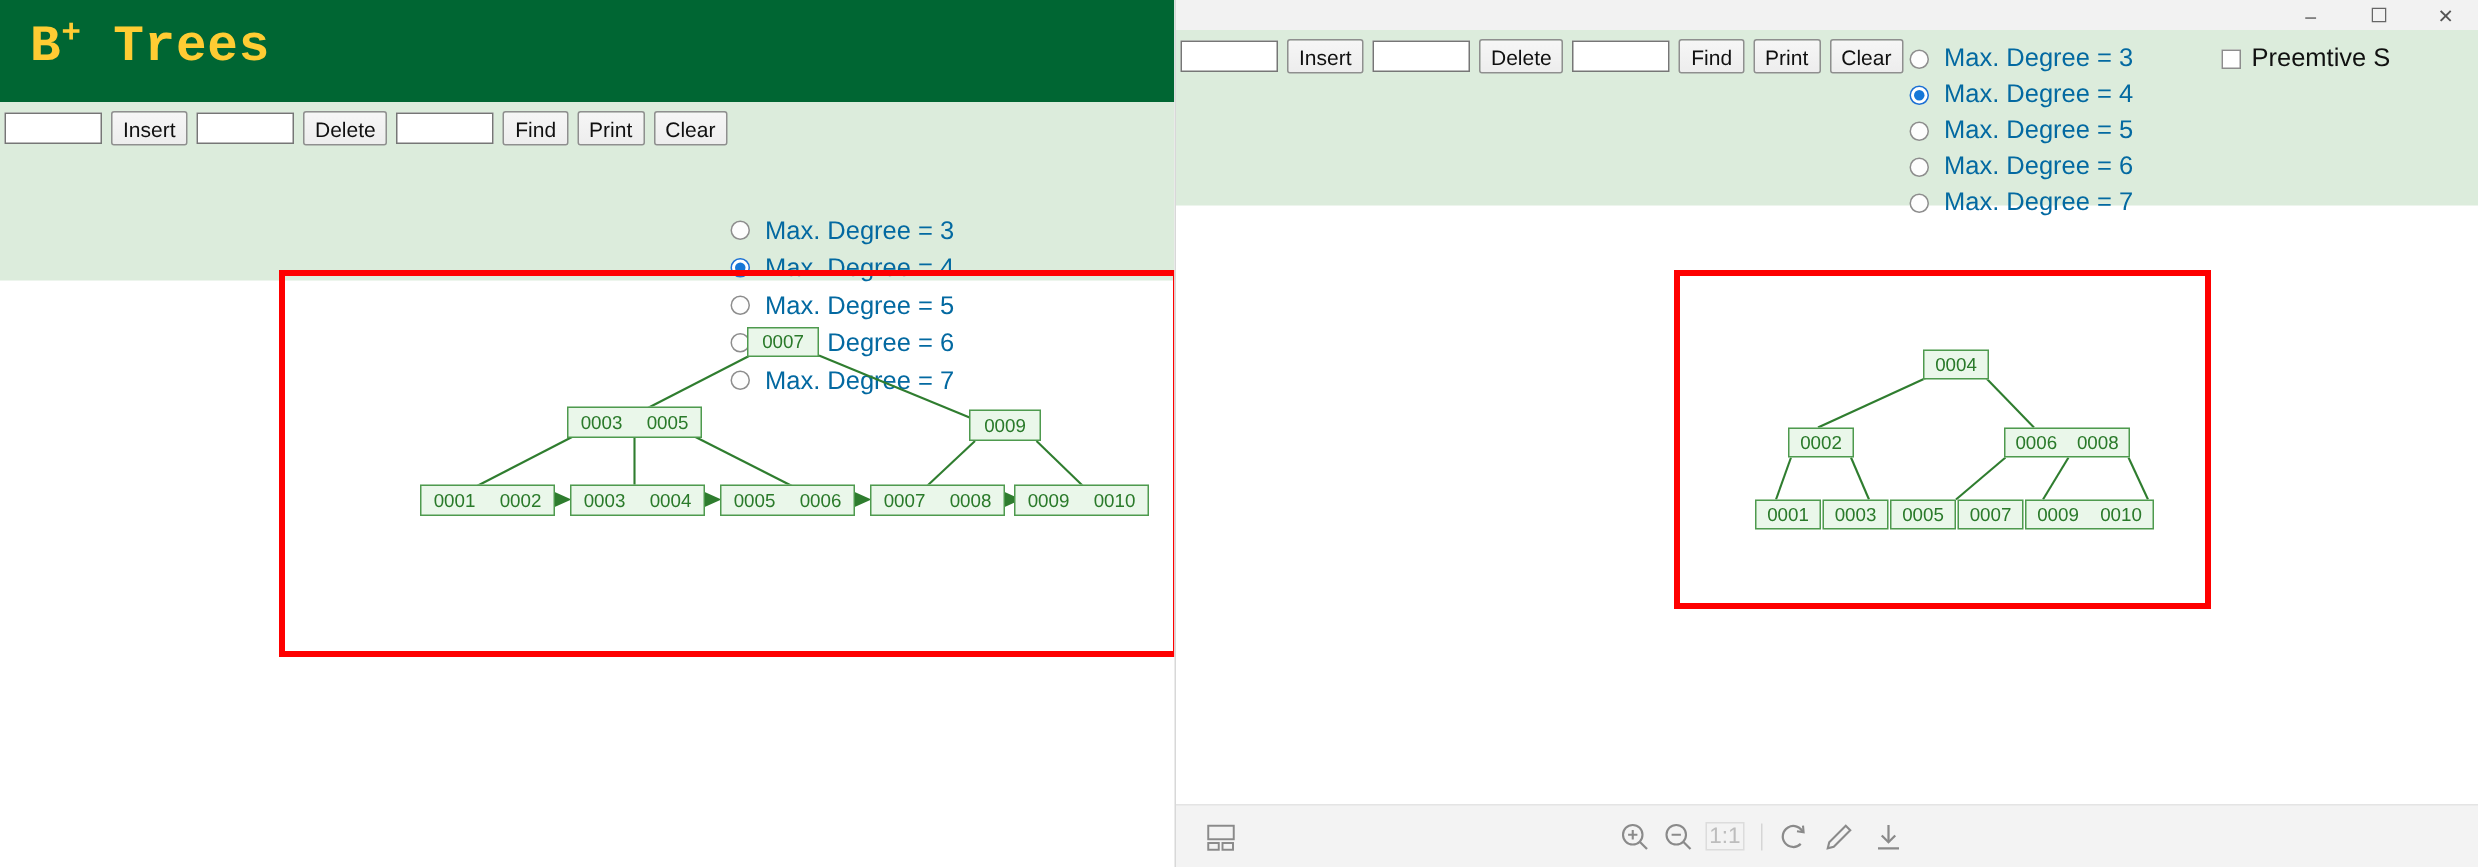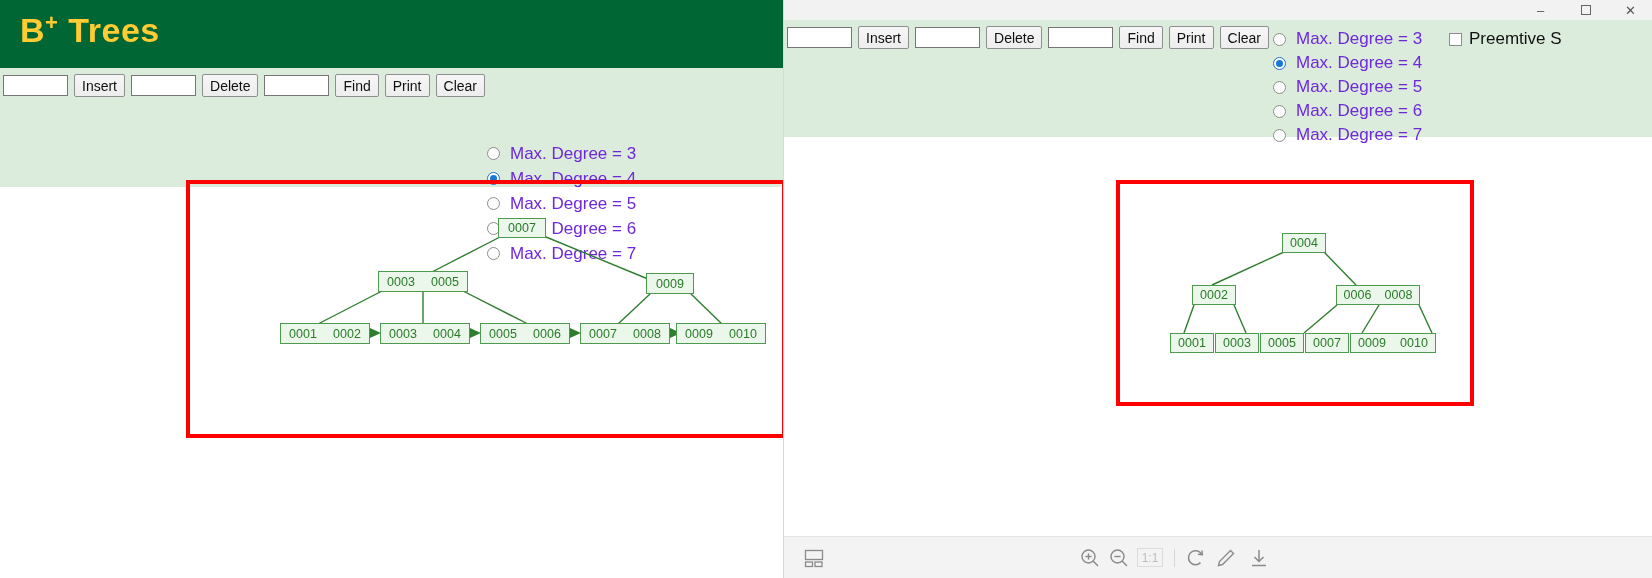--- a/index.html
+++ b/index.html
@@ -15,21 +15,21 @@
   
   #left-panel {
     position: absolute; left: 0; top: 0; width: 783px; height: 578px;
     background: #ffffff; overflow: hidden;
   }
   .page-header {
     background: #006633; color: #ffcc33;
     font-weight: bold; letter-spacing: 0.5px;
   }
   #left-panel .page-header {
-    height: 68px; padding: 10px 0 0 20px; font-size: 34px;
+    height: 68px; padding: 10px 0 0 20px; font-size: 34px; font-family: Liberation Mono, monospace;
   }
   #left-panel .page-header sup { font-size: 22px; vertical-align: super; }
   .toolbar-area {
     background: #dcecdc;
     position: relative;
   }
   #left-toolbar-area { height: 119px; }
   .ctl-row {
     display: flex; align-items: center; gap: 6px;
     padding: 6px 0 0 3px;
@@ -41,36 +41,36 @@
     padding: 0 2px;
   }
   .btn {
     height: 23px;
     background: linear-gradient(#f6f6f6, #ededed);
     border: 1px solid #8f8f8f; border-radius: 2px;
     font-family: "Liberation Sans", sans-serif; font-size: 14px;
     color: #101010; padding: 1px 7px; cursor: pointer; line-height: 21px;
   }
   .radio-group {
-    position: absolute; font-size: 17px; color: #6d28d9;
+    position: absolute; font-size: 17px; color: #0369a1;
   }
   #left-radios { left: 487px; top: 73px; }
   .radio-row { display: flex; align-items: center; height: 25px; }
   .radio {
     width: 13px; height: 13px; border-radius: 50%;
     border: 1px solid #8d8d8d; background: #fdfdfd;
     margin-right: 10px; flex: none; position: relative; cursor: pointer;
   }
   .radio.checked { border: 1px solid #1b6fd4; background: #ffffff; }
   .radio.checked::after {
     content: ""; position: absolute; left: 2px; top: 2px;
     width: 7px; height: 7px; border-radius: 50%; background: #1577d8;
   }
   .radio-label { white-space: nowrap; }
-  .cb-wrap { display: flex; align-items: center; font-size: 17px; color: #111; }
+  .cb-wrap { display: flex; align-items: center; font-size: 17px; color: #111; margin-left: 32px; }
   .checkbox {
     width: 13px; height: 13px; border: 1px solid #8d8d8d;
     background: #fff; margin-right: 7px; flex: none; cursor: pointer;
   }
 
   
   .red-box {
     position: absolute; border: 4px solid #fe0000; background: transparent;
     pointer-events: none;
   }
@@ -123,21 +123,21 @@
   }
   .vt-icon {
     position: absolute; top: 10px; width: 22px; height: 22px;
     color: #8a8a8a; cursor: pointer;
   }
   .vt-sep {
     position: absolute; top: 12px; width: 1px; height: 18px; background: #d5d5d5;
   }
   .zoom-ratio {
     position: absolute; top: 11px; width: 26px; height: 19px;
-    border: 1px solid #dcdcdc; color: #bdbdbd; font-size: 12px;
+    border: 1px solid #dcdcdc; color: #bdbdbd; font-size: 15px;
     display: flex; align-items: center; justify-content: center;
     cursor: pointer;
   }
 </style>
 </head>
 <body>
 
 <div id="root">
 
   <div id="left-panel">

